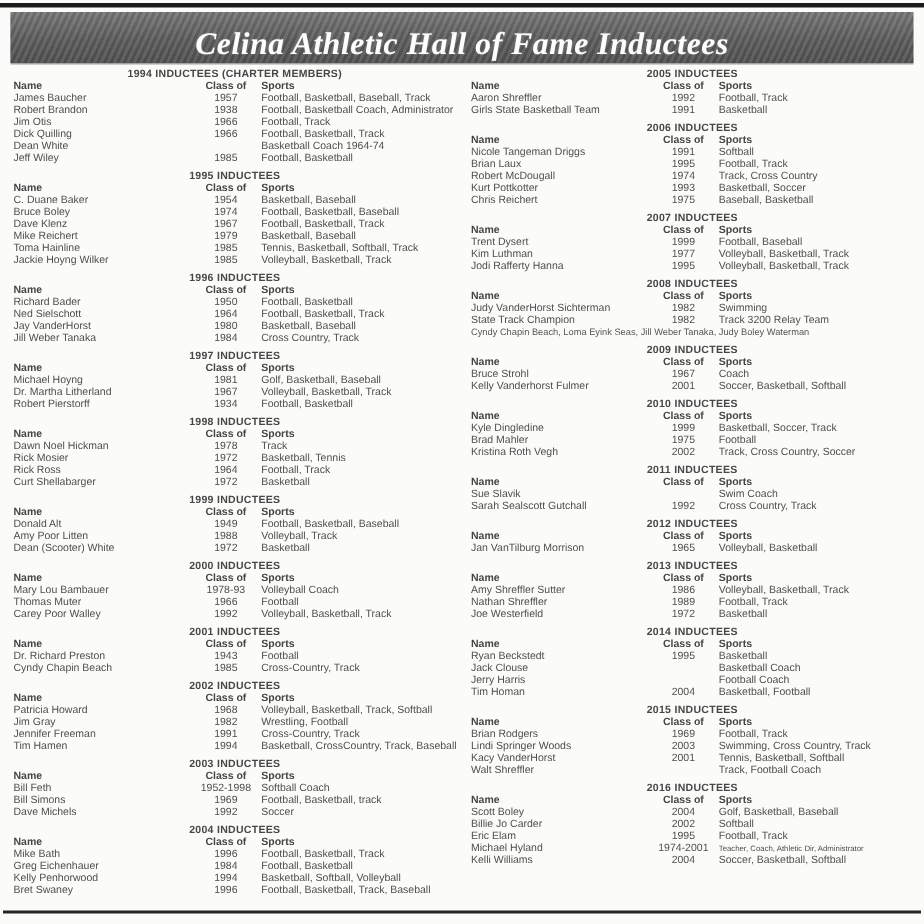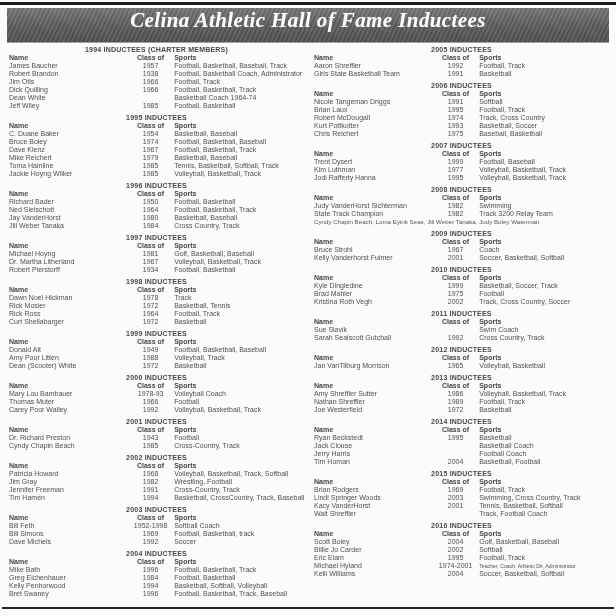--- a/index.html
+++ b/index.html
@@ -10,21 +10,21 @@
     color:#4f4f4f;
     overflow:hidden;
   }
   .page{position:relative;width:616px;height:616px;background:#fbfbf9;}
   .top-rule{position:absolute;top:2px;left:0;width:100%;height:3px;background:#1c1c1c;}
   .banner{
     position:absolute;top:8px;left:7px;right:7px;height:34px;
     background:
       repeating-linear-gradient(115deg, rgba(255,255,255,0.07) 0 2px, rgba(0,0,0,0.09) 2px 4px),
       linear-gradient(180deg,#787878 0%,#5e5e5e 55%,#525252 100%);
-    display:flex;align-items:flex-start;justify-content:center;
+    display:flex;align-items:flex-end;justify-content:center;
     box-shadow:0 1px 0 rgba(0,0,0,.35);
   }
   .banner-title{
     font-family:"Liberation Serif", serif;
     font-style:italic;font-weight:bold;
     font-size:21px;color:#fdfdfd;letter-spacing:.4px;
     text-shadow:0 0 1px rgba(255,255,255,.4);
   }
   .content{
     position:absolute;top:46px;left:4px;right:2px;bottom:12px;

